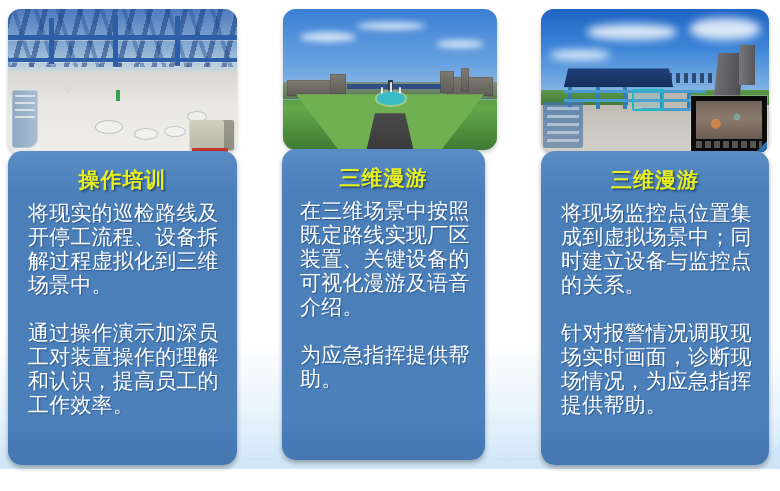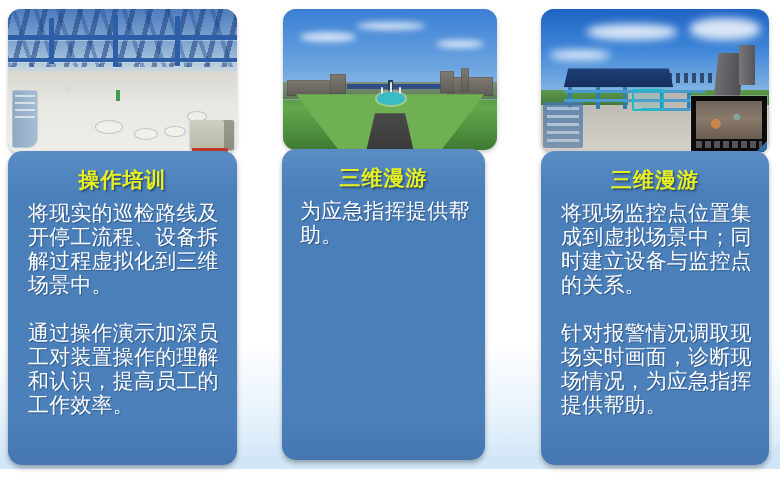--- a/index.html
+++ b/index.html
@@ -373,20 +373,21 @@
       <div class="layer sceneB-lawn-tri"></div>
       <div class="layer sceneB-road"></div>
       <div class="layer sceneB-jet" style="left:46%;bottom:36%;height:12px;"></div>
       <div class="layer sceneB-jet" style="left:50%;bottom:37%;height:16px;"></div>
       <div class="layer sceneB-jet" style="left:54%;bottom:36%;height:12px;"></div>
       <div class="layer sceneB-fountain"></div>
     </div>
     <div class="card">
       <div class="card-title">三维漫游</div>
       <div class="card-body">
+        <p class="card-para">在三维场景中按照既定路线实现厂区装置、关键设备的可视化漫游及语音介绍。</p>
         <p class="card-para">为应急指挥提供帮助。</p>
       </div>
     </div>
   </div>
 
   <div class="panel p2">
     <div class="thumb">
       <div class="layer sceneC-sky"></div>
       <div class="layer sceneC-cloud" style="left:20%;top:10%;width:90px;height:16px;"></div>
       <div class="layer sceneC-cloud" style="right:4%;top:6%;width:70px;height:22px;"></div>

